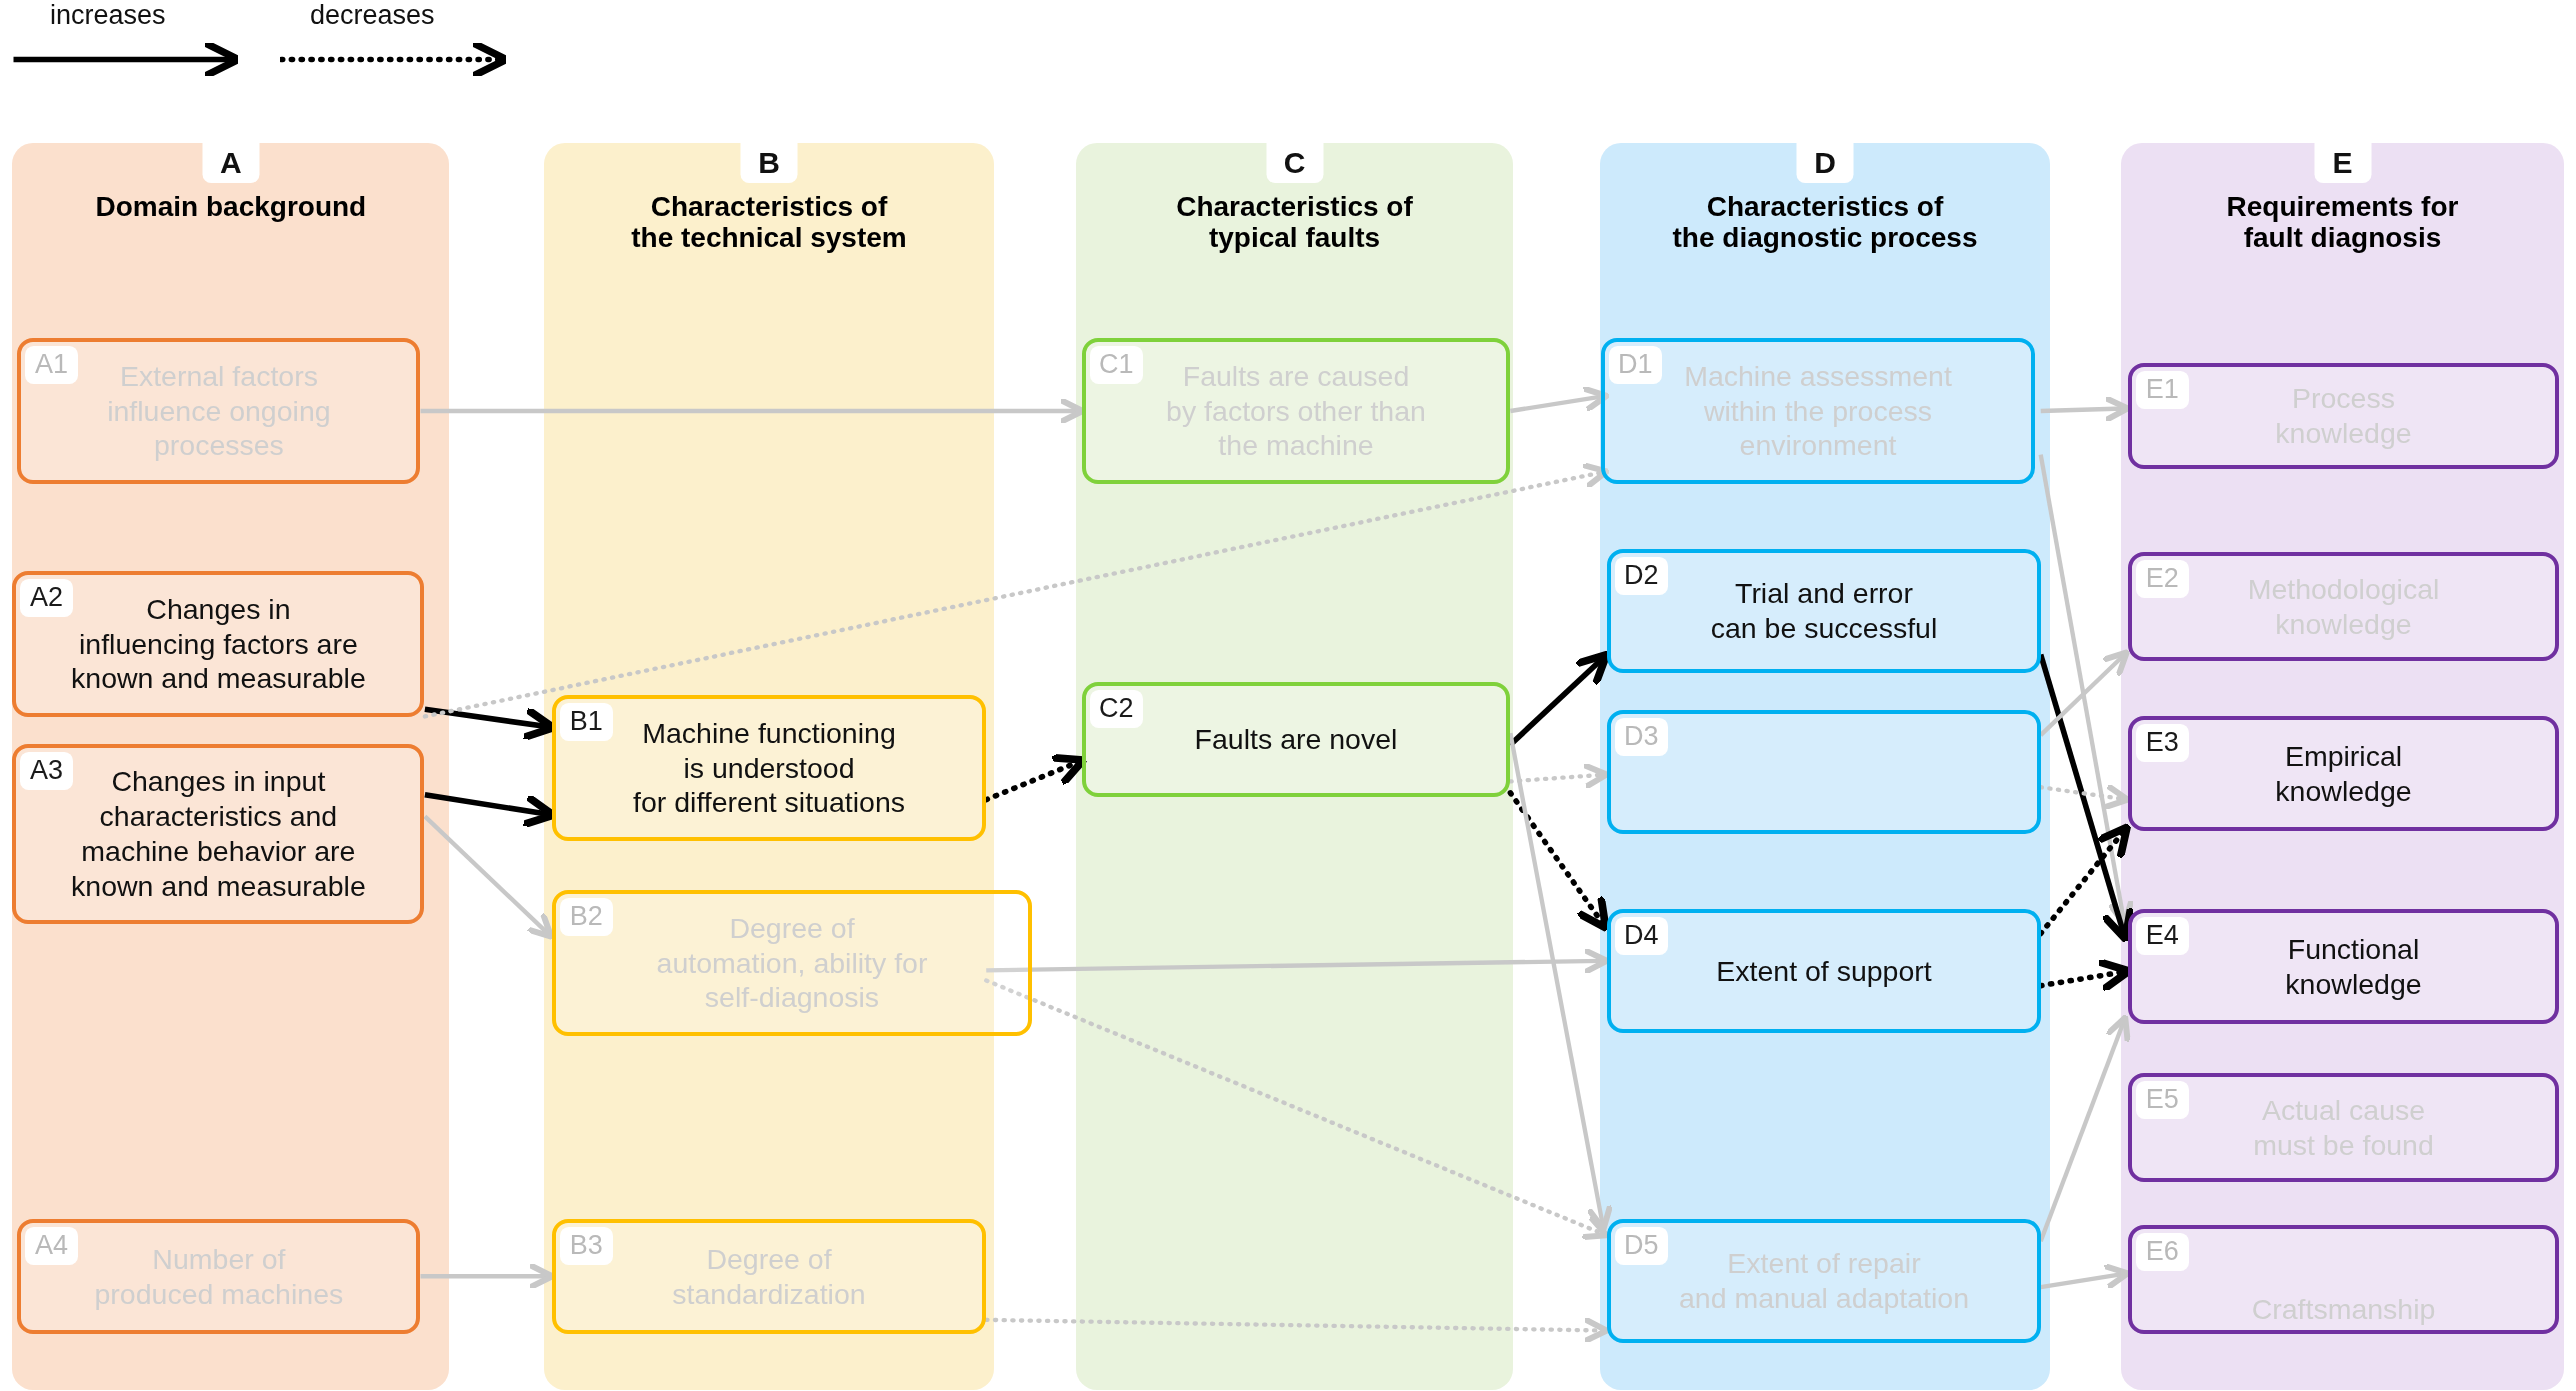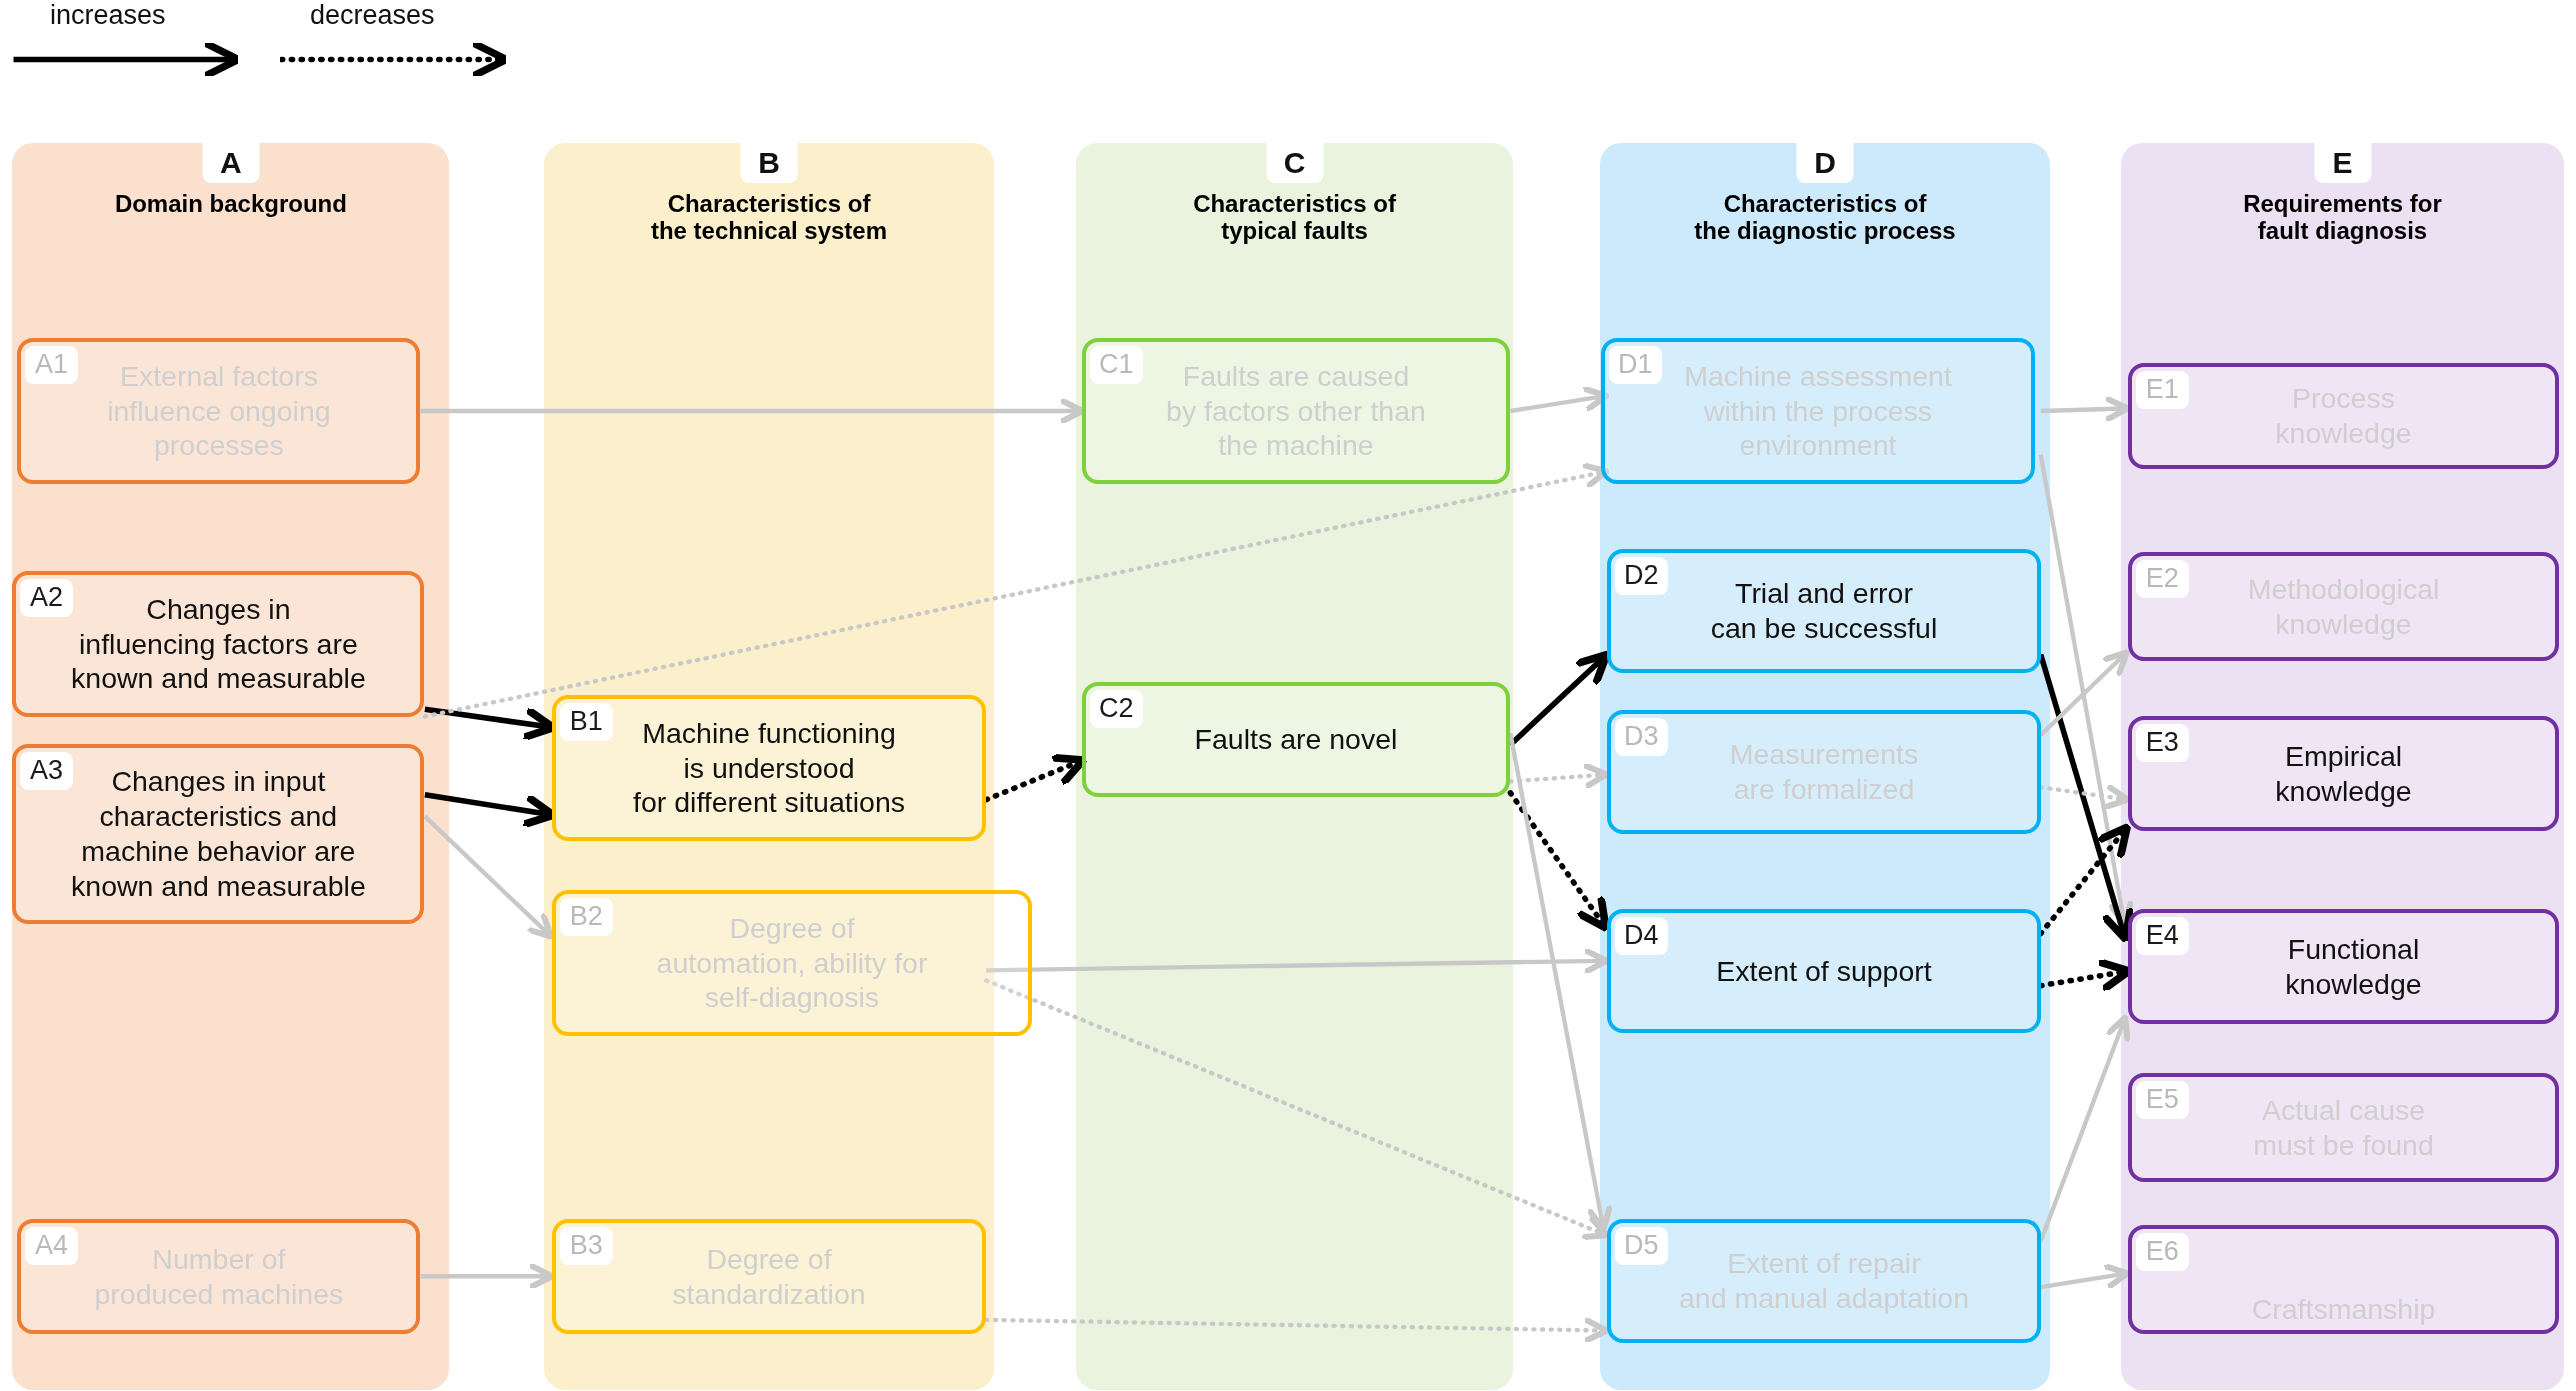--- a/index.html
+++ b/index.html
@@ -27,21 +27,21 @@
   .col-tab {
     position: absolute; top: 0; left: 50%; transform: translateX(-50%);
     background: #ffffff; border-radius: 0 0 8.7px 8.7px;
     width: 57px; height: 40px;
     display: flex; align-items: center; justify-content: center;
     font-size: 30px; font-weight: bold; color: #111;
     z-index: 4;
   }
   .col-title {
     position: absolute; top: 48px; left: 0; right: 0;
-    text-align: center; font-size: 24px; font-weight: bold; color: #000;
+    text-align: center; font-size: 28px; font-weight: bold; color: #000;
     line-height: 1.12; padding: 0 6.2px;
   }
 
   
   .node {
     position: absolute;
     border-radius: 16px;
     border-width: 4.3px; border-style: solid;
     display: flex; align-items: center; justify-content: center;
     text-align: center;
@@ -203,22 +203,20 @@
 within the process
 environment</div>
       </div>
       <div class="node active" style="left: 1607px; top: 549px; width: 434px; height: 124px; border-color: rgb(0, 176, 240); background: rgba(255, 255, 255, 0.18);">
         <div class="badge">D2</div>
         <div class="node-text">Trial and error
 can be successful</div>
       </div>
       <div class="node faded" style="left: 1607px; top: 710px; width: 434px; height: 124px; border-color: rgb(0, 176, 240); background: rgba(255, 255, 255, 0.18);">
         <div class="badge">D3</div>
-        <div class="node-text">Measurements
-are formalized</div>
       </div>
       <div class="node active" style="left: 1607px; top: 909px; width: 434px; height: 124px; border-color: rgb(0, 176, 240); background: rgba(255, 255, 255, 0.18);">
         <div class="badge">D4</div>
         <div class="node-text">Extent of support</div>
       </div>
       <div class="node faded" style="left: 1607px; top: 1219px; width: 434px; height: 124px; border-color: rgb(0, 176, 240); background: rgba(255, 255, 255, 0.18);">
         <div class="badge">D5</div>
         <div class="node-text">Extent of repair
 and manual adaptation</div>
       </div>

